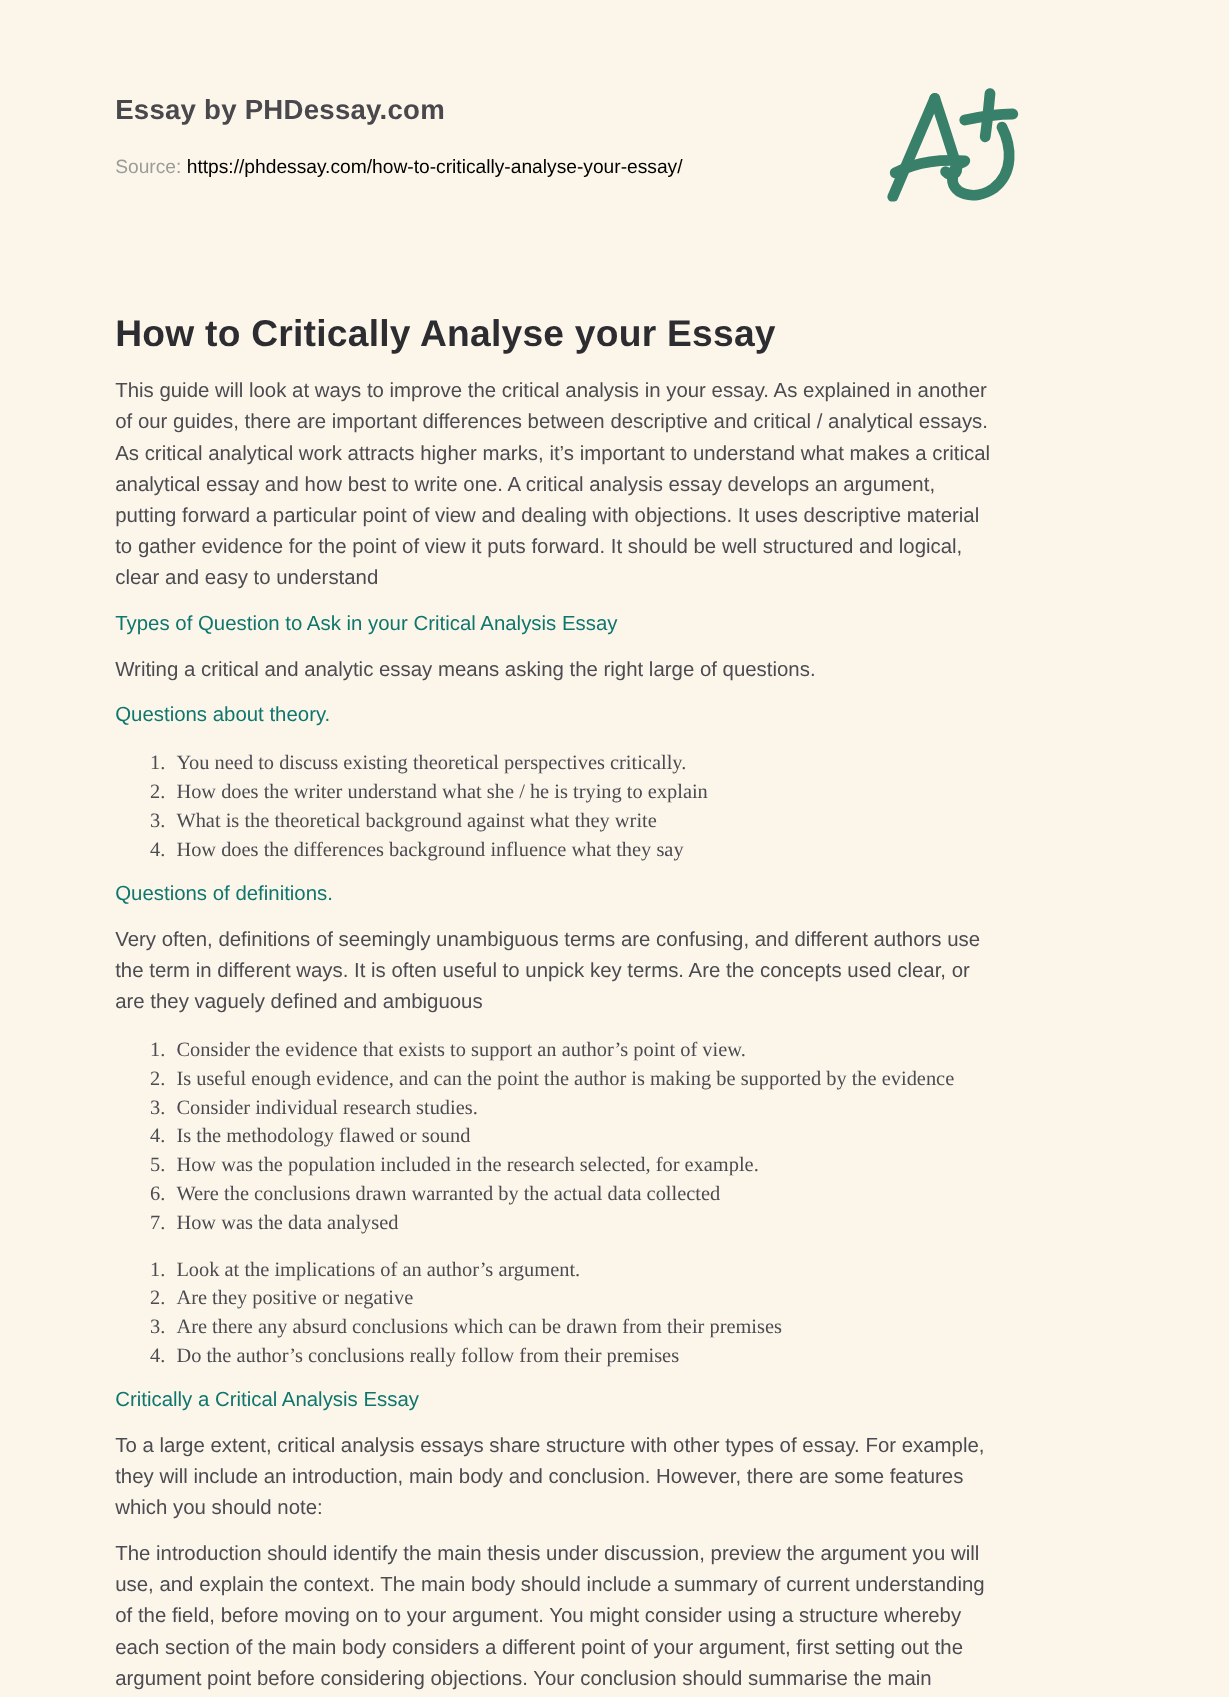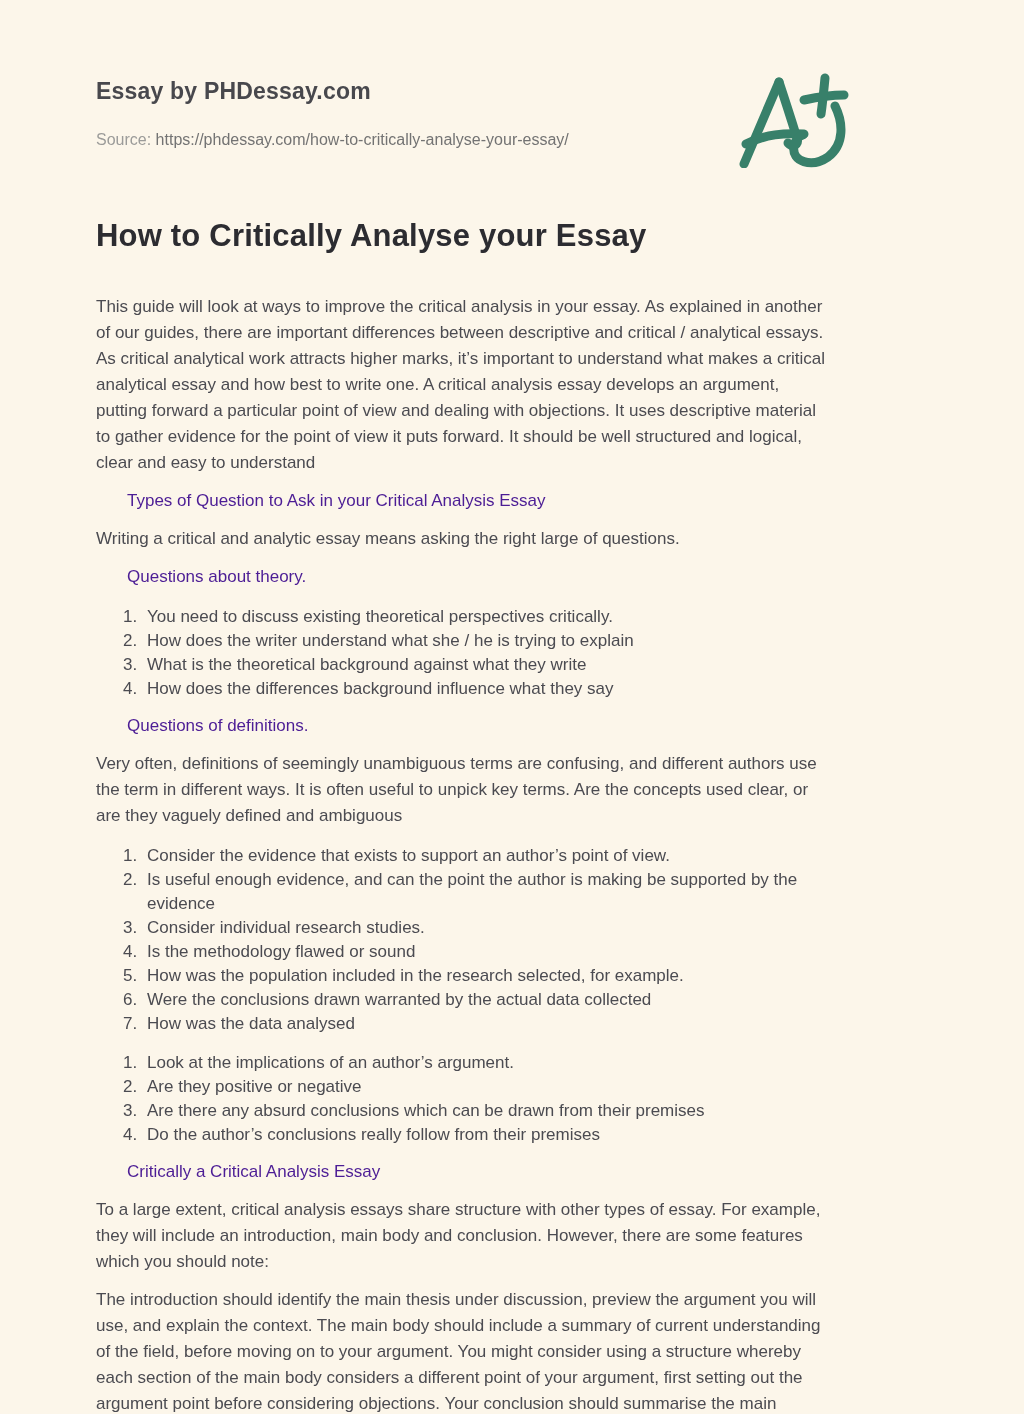--- a/index.html
+++ b/index.html
@@ -32,58 +32,58 @@
     color: #48484d;
     letter-spacing: 0.2px;
   }
   .source-line {
     margin: 0;
     font-size: 16px;
     line-height: 1.2;
     color: #9b9b99;
   }
   .source-line a {
-    color: #737373;
+    color: #000000;
     text-decoration: none;
   }
   .logo {
     position: absolute;
     top: -6px;
     right: -26px;
     width: 120px;
     height: 96px;
     color: #38806a;
   }
   .essay-title {
-    margin: 68px 0 0 0;
+    margin: 110px 0 0 0;
     font-size: 31px;
     line-height: 38px;
     font-weight: 700;
     color: #2c2c31;
     letter-spacing: 0.2px;
   }
   .essay p {
     margin: 12px 0 0 0;
     font-size: 17px;
     line-height: 26px;
     max-width: 838px;
   }
   .essay p.first {
-    margin-top: 39px;
+    margin-top: 16px;
   }
   .essay p.sec {
-    color: #4c1d95;
-    margin-left: 31px;
+    color: #0f766e;
   }
   .essay ol {
     margin: 15px 0 0 0;
     padding: 0 0 0 46px;
     font-size: 17px;
     line-height: 24px;
     max-width: 800px;
+    font-family: Liberation Serif, serif;
   }
   .essay li {
     padding-left: 5px;
   }
 </style>
 </head>
 <body>
 
 <div class="page">
 

